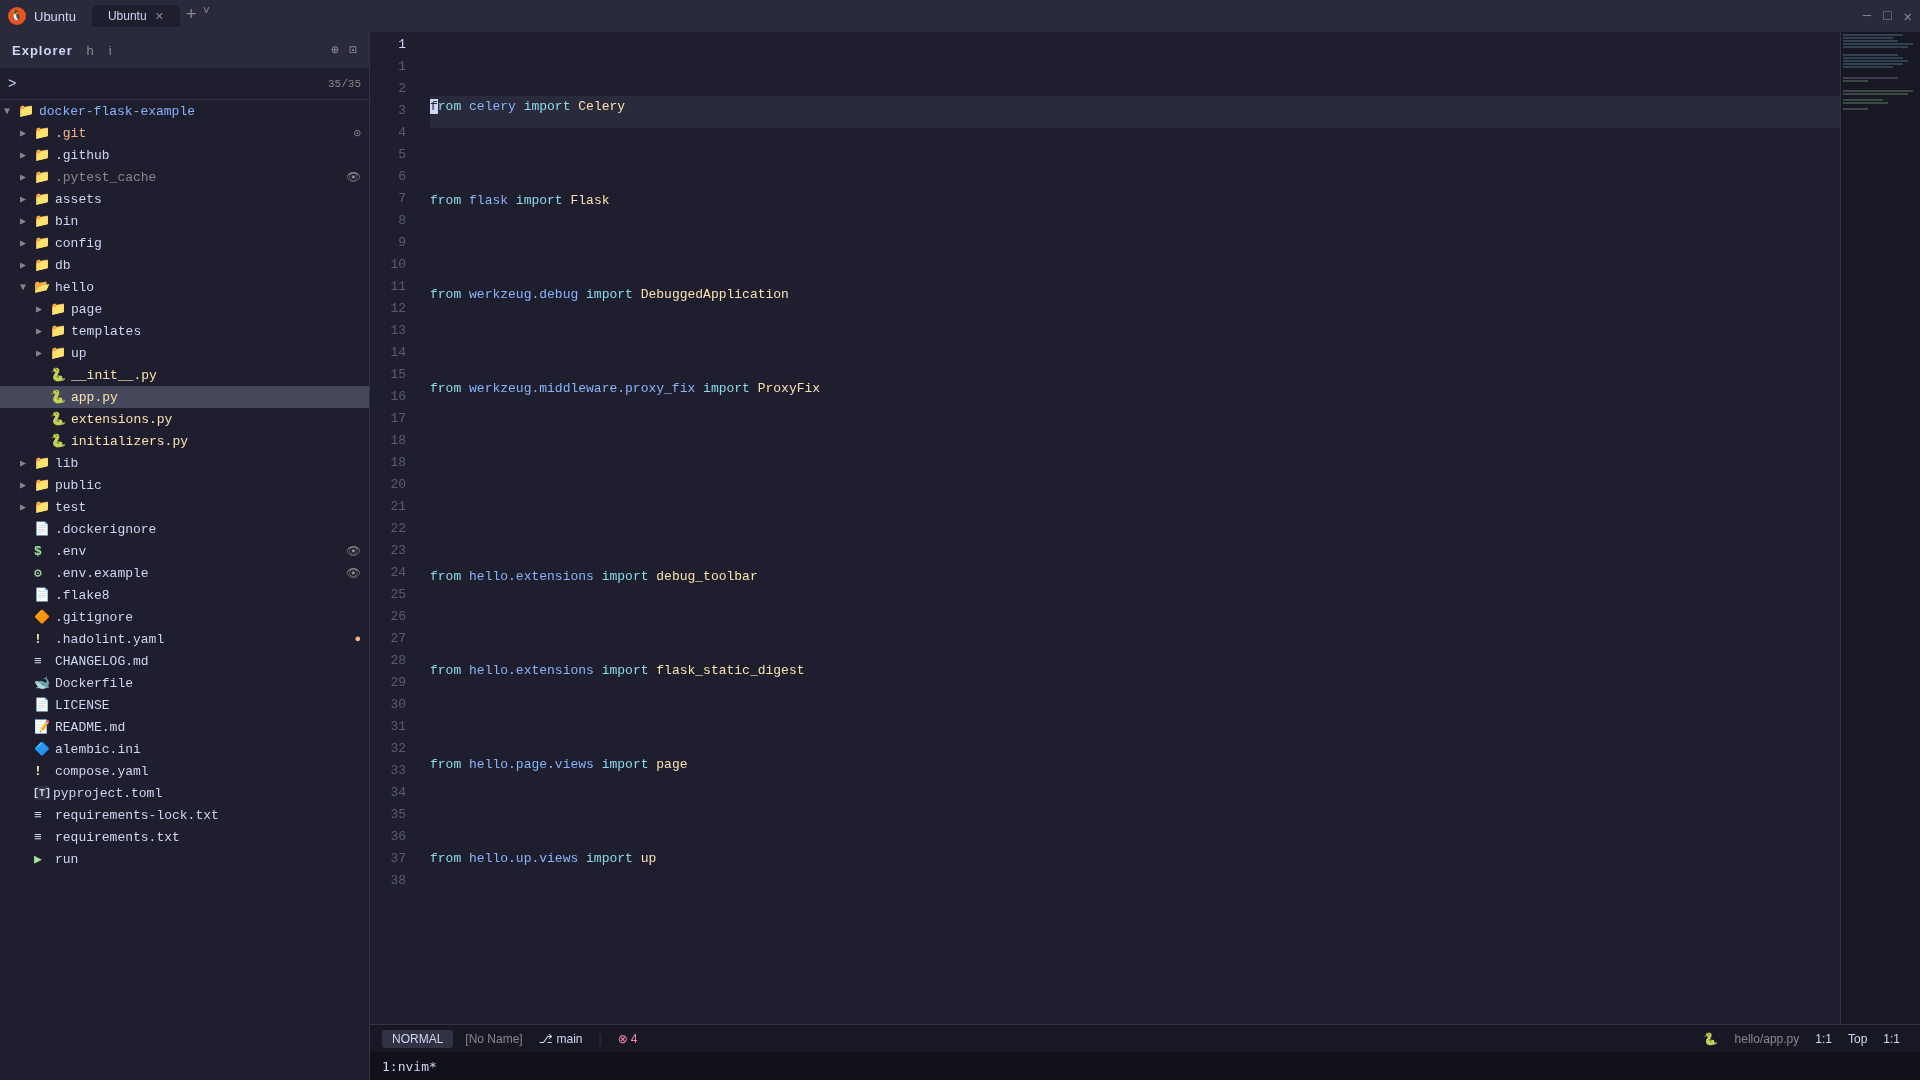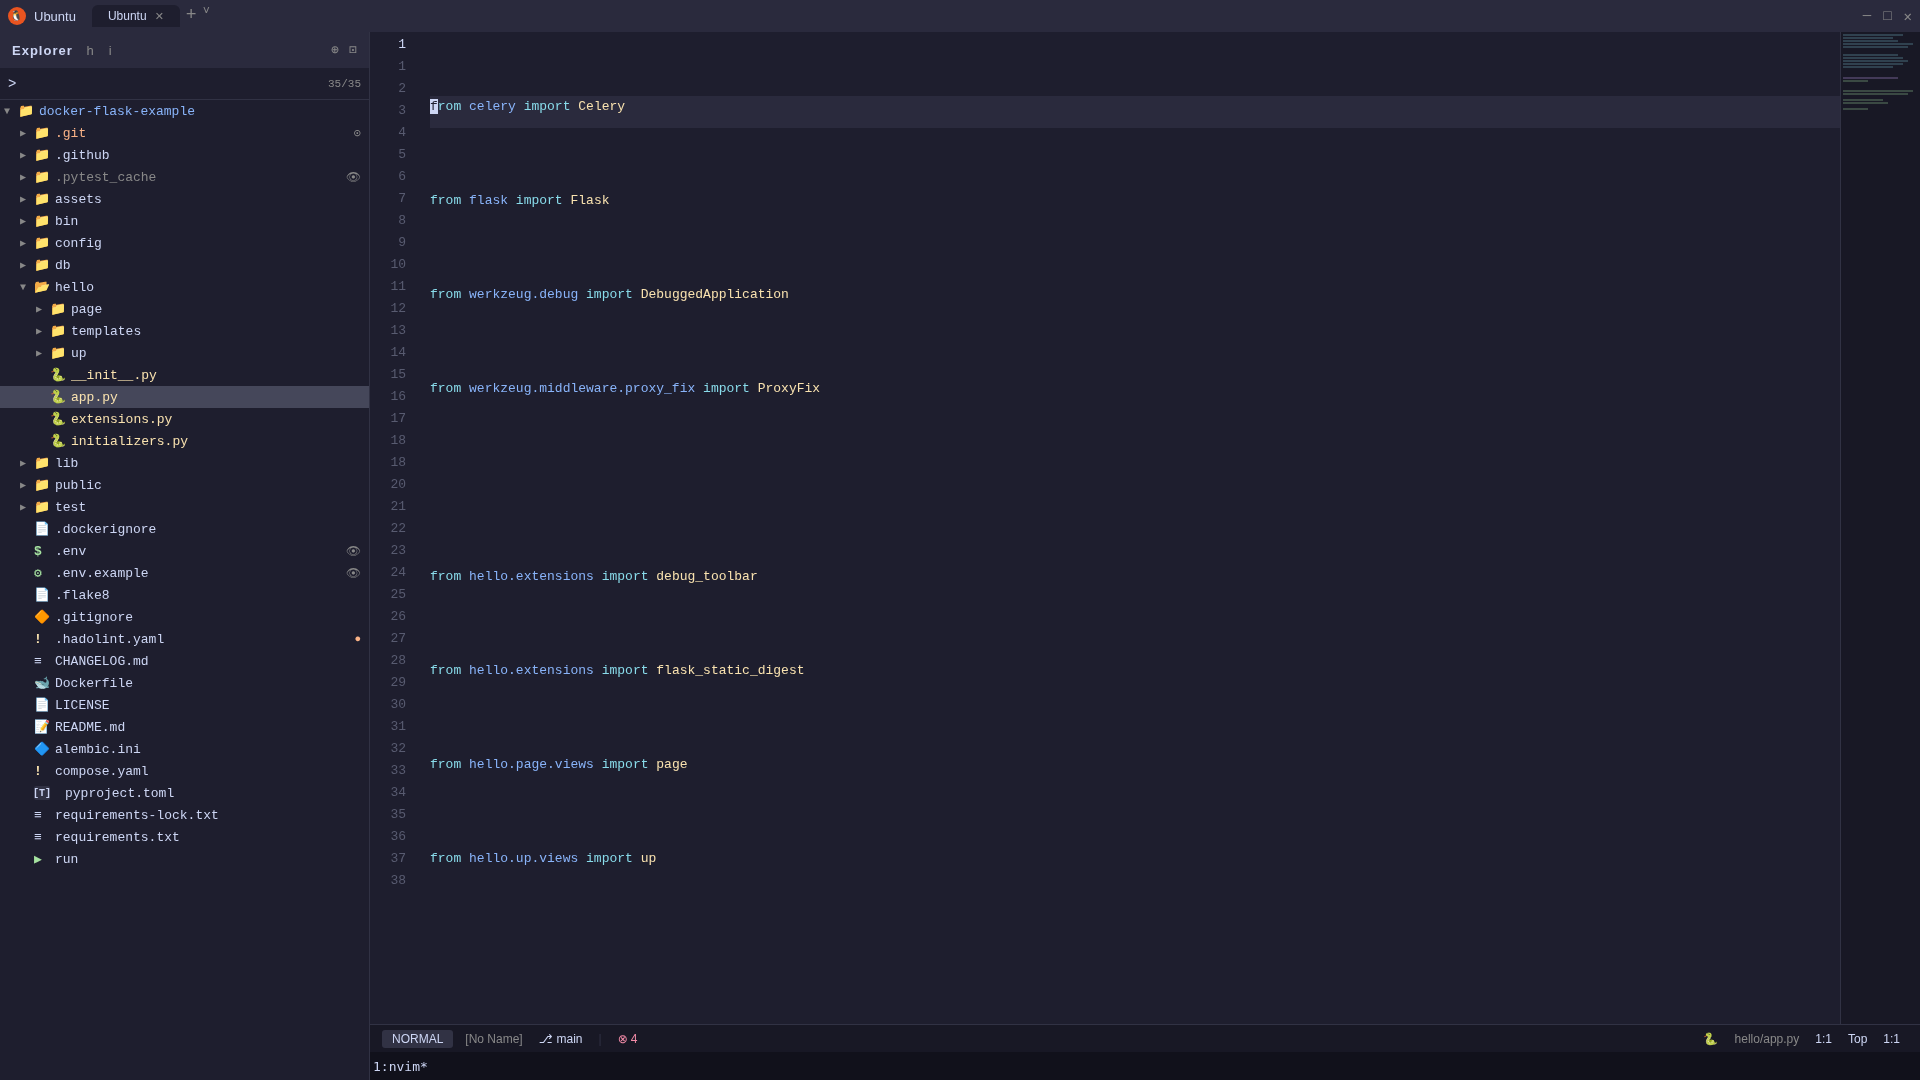--- a/index.html
+++ b/index.html
@@ -288,21 +288,21 @@
     .status-spacer { flex: 1; }
     .status-item.pos { color: #cdd6f4; }
     .status-item.top { color: #cdd6f4; }
 
     
     .terminal-bar {
       height: 28px;
       background: #11111b;
       display: flex;
       align-items: center;
-      padding: 0 3px;
+      padding: 0 12px;
       font-size: 13px;
       font-family: monospace;
       flex-shrink: 0;
     }
     .terminal-prompt { color: #cdd6f4; }
   </style>
 </head>
 <body>
 
 <div class="titlebar">
@@ -541,21 +541,21 @@
 
       <div class="tree-item" style="padding-left:20px;">
         <span class="tree-arrow" style="color:transparent;">▶</span>
         <span class="tree-icon" style="color:#f9e2af; font-weight:bold;">!</span>
         <span class="tree-label">compose.yaml</span>
       </div>
 
       <div class="tree-item" style="padding-left:20px;">
         <span class="tree-arrow" style="color:transparent;">▶</span>
         <span class="tree-icon" style="color:#cdd6f4; font-weight:bold; background:#313244; width:16px; height:14px; display:inline-flex; align-items:center; justify-content:center; border-radius:2px; font-size:10px;">[T]</span>
-        <span class="tree-label" style="margin-left:12px;">pyproject.toml</span>
+        <span class="tree-label" style="margin-left:0;">pyproject.toml</span>
       </div>
 
       <div class="tree-item" style="padding-left:20px;">
         <span class="tree-arrow" style="color:transparent;">▶</span>
         <span class="tree-icon">≡</span>
         <span class="tree-label">requirements-lock.txt</span>
       </div>
 
       <div class="tree-item" style="padding-left:20px;">
         <span class="tree-arrow" style="color:transparent;">▶</span>

